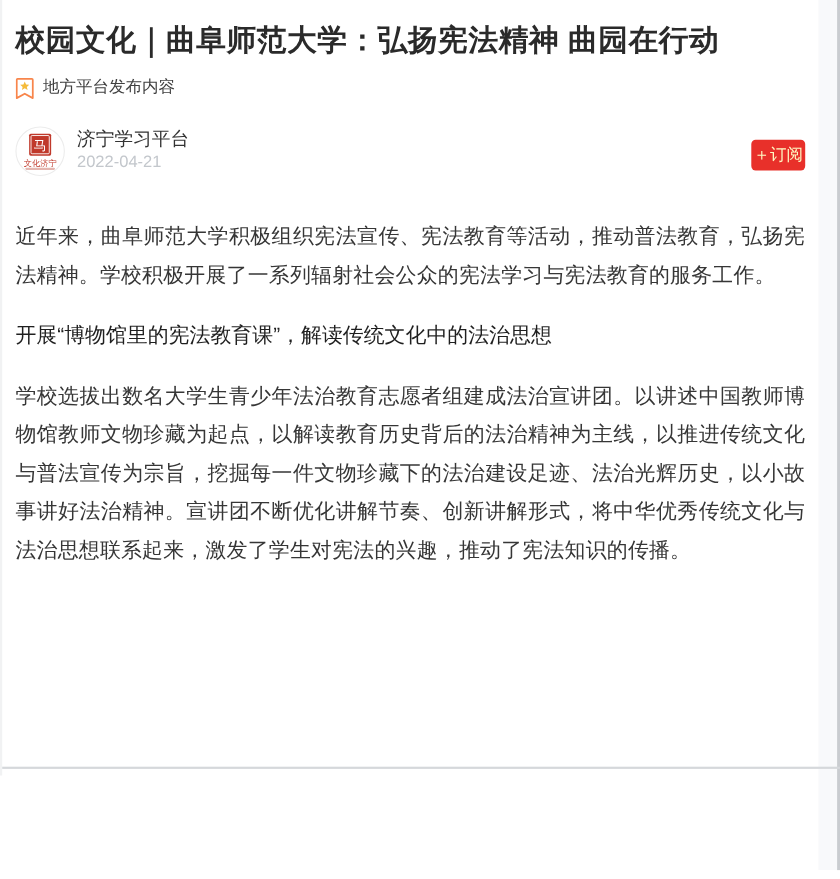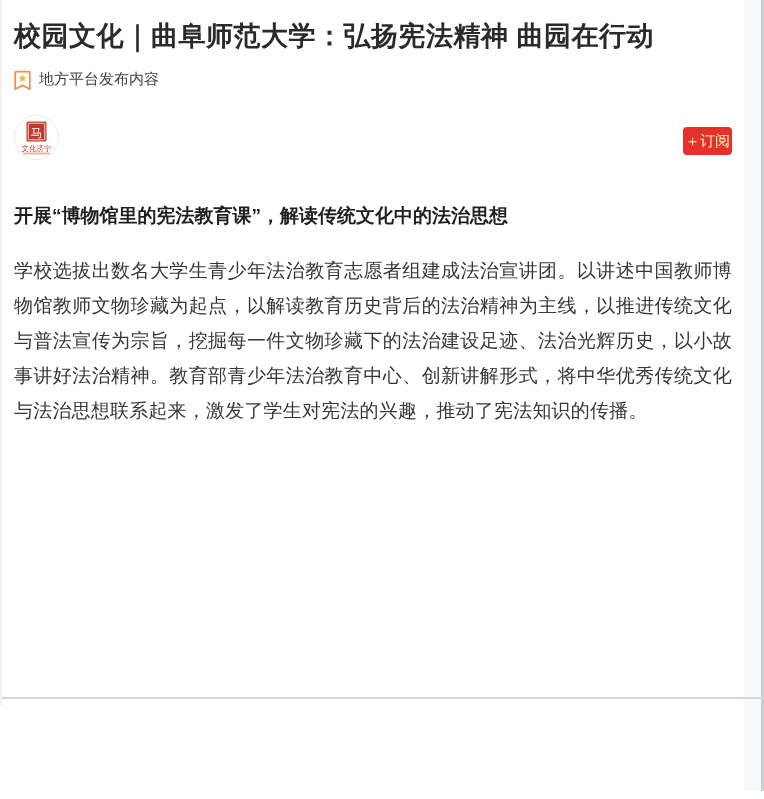--- a/index.html
+++ b/index.html
@@ -106,21 +106,21 @@
     font-size:19px;
     line-height:35px;
     color:#363636;
     text-align:justify;
     letter-spacing:0.2px;
   }
   .article h2{
     margin:0 0 20px 0;
     font-size:19px;
     line-height:35px;
-    font-weight:700;
+    font-weight:400;
     color:#1f1f1f;
     text-align:justify;
   }
   .seal-svg{display:block;}
 </style>
 </head>
 <body>
 
 <div class="frame">
   <div class="main">
@@ -141,25 +141,30 @@
       <div class="avatar">
         <svg class="seal-svg" width="43" height="43" viewBox="0 0 43 43">
           <circle cx="21.5" cy="21.5" r="21" fill="#ffffff"></circle>
           <rect x="11.5" y="5.5" width="20" height="20" fill="#c0392b" rx="1.5"></rect>
           <rect x="13.2" y="7.2" width="16.6" height="16.6" fill="none" stroke="#ffffff" stroke-width="0.8" rx="1"></rect>
           <text x="21.5" y="20.5" text-anchor="middle" font-size="12" fill="#ffffff" font-family="'Liberation Sans',sans-serif">马</text>
           <text x="21.5" y="34.5" text-anchor="middle" font-size="7.5" fill="#c0392b" font-family="'Liberation Serif',serif">文化济宁</text>
           <rect x="8" y="36.5" width="27" height="2" fill="#e4b6b0" rx="1"></rect>
         </svg>
       </div>
+      <div class="source-meta">
+        <span class="source-name">济宁学习平台</span>
+        <span class="source-date">2022-04-21</span>
+      </div>
       <button class="subscribe">＋订阅</button>
     </div>
 
     <div class="article">
+      <p>近年来，曲阜师范大学积极组织宪法宣传、宪法教育等活动，推动普法教育，弘扬宪法精神。学校积极开展了一系列辐射社会公众的宪法学习与宪法教育的服务工作。</p>
       <h2>开展“博物馆里的宪法教育课”，解读传统文化中的法治思想</h2>
-      <p>学校选拔出数名大学生青少年法治教育志愿者组建成法治宣讲团。以讲述中国教师博物馆教师文物珍藏为起点，以解读教育历史背后的法治精神为主线，以推进传统文化与普法宣传为宗旨，挖掘每一件文物珍藏下的法治建设足迹、法治光辉历史，以小故事讲好法治精神。教育部青少年法治教育中心、创新讲解形式，将中华优秀传统文化与法治思想联系起来，激发了学生对宪法的兴趣，推动了宪法知识的传播。</p>
+      <p>学校选拔出数名大学生青少年法治教育志愿者组建成法治宣讲团。以讲述中国教师博物馆教师文物珍藏为起点，以解读教育历史背后的法治精神为主线，以推进传统文化与普法宣传为宗旨，挖掘每一件文物珍藏下的法治建设足迹、法治光辉历史，以小故事讲好法治精神。宣讲团不断优化讲解节奏、创新讲解形式，将中华优秀传统文化与法治思想联系起来，激发了学生对宪法的兴趣，推动了宪法知识的传播。</p>
     </div>
 
   </div>
 
   <div class="right-gutter"></div>
   <div class="bottom-line"></div>
 </div>
 
 </body></html>

